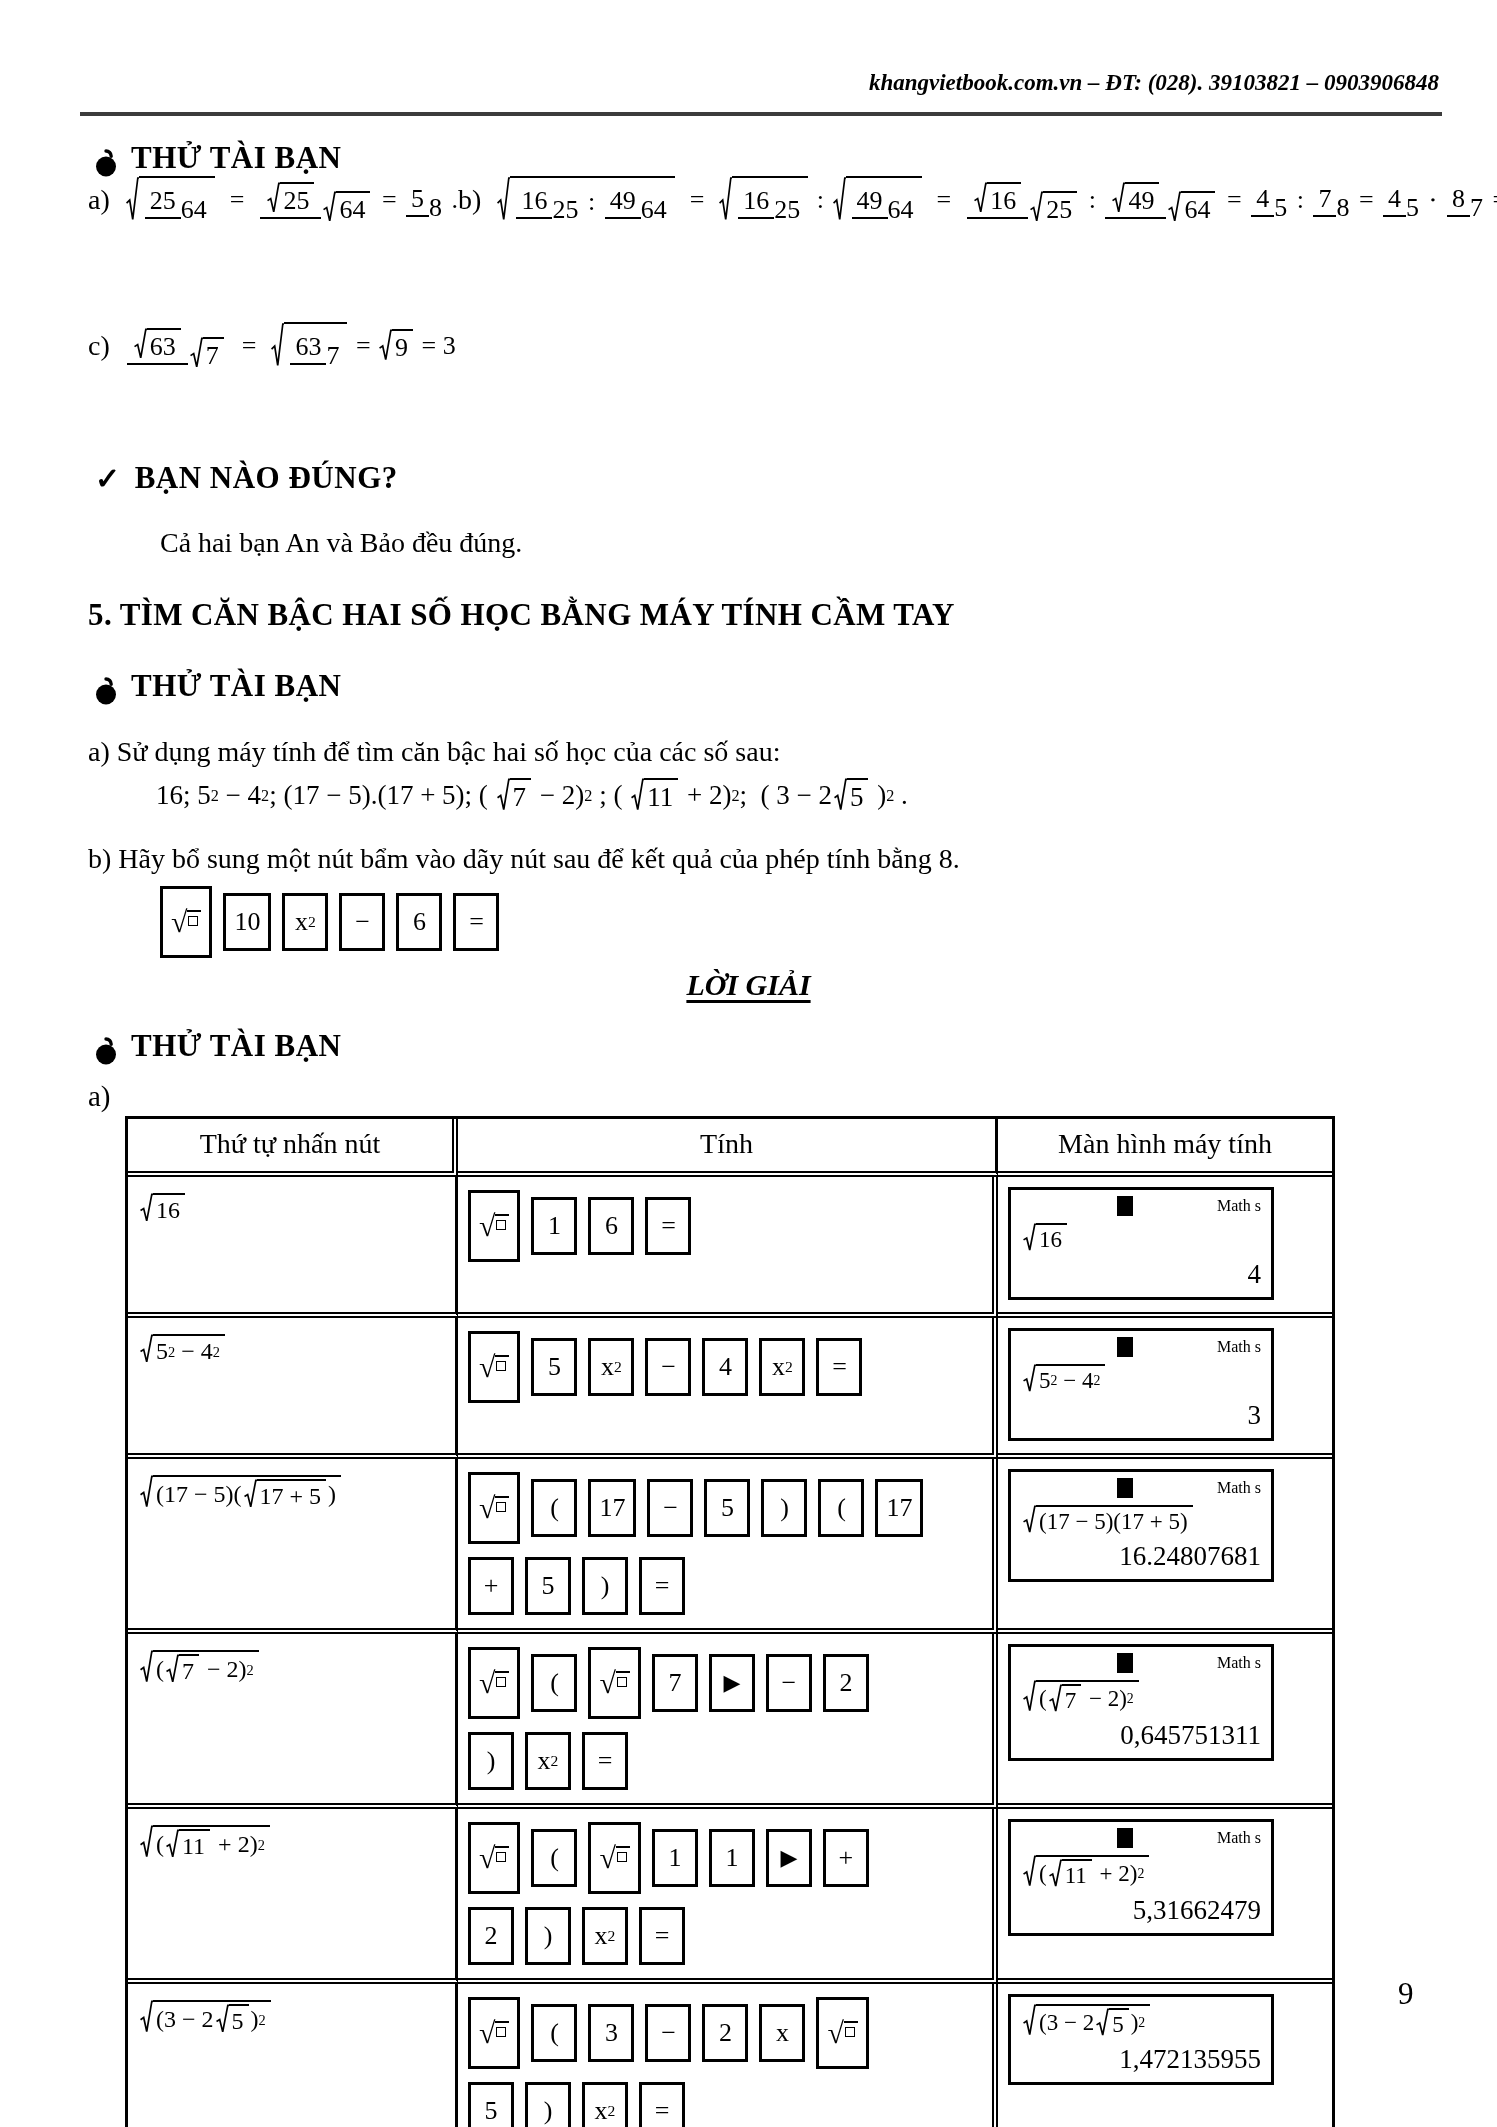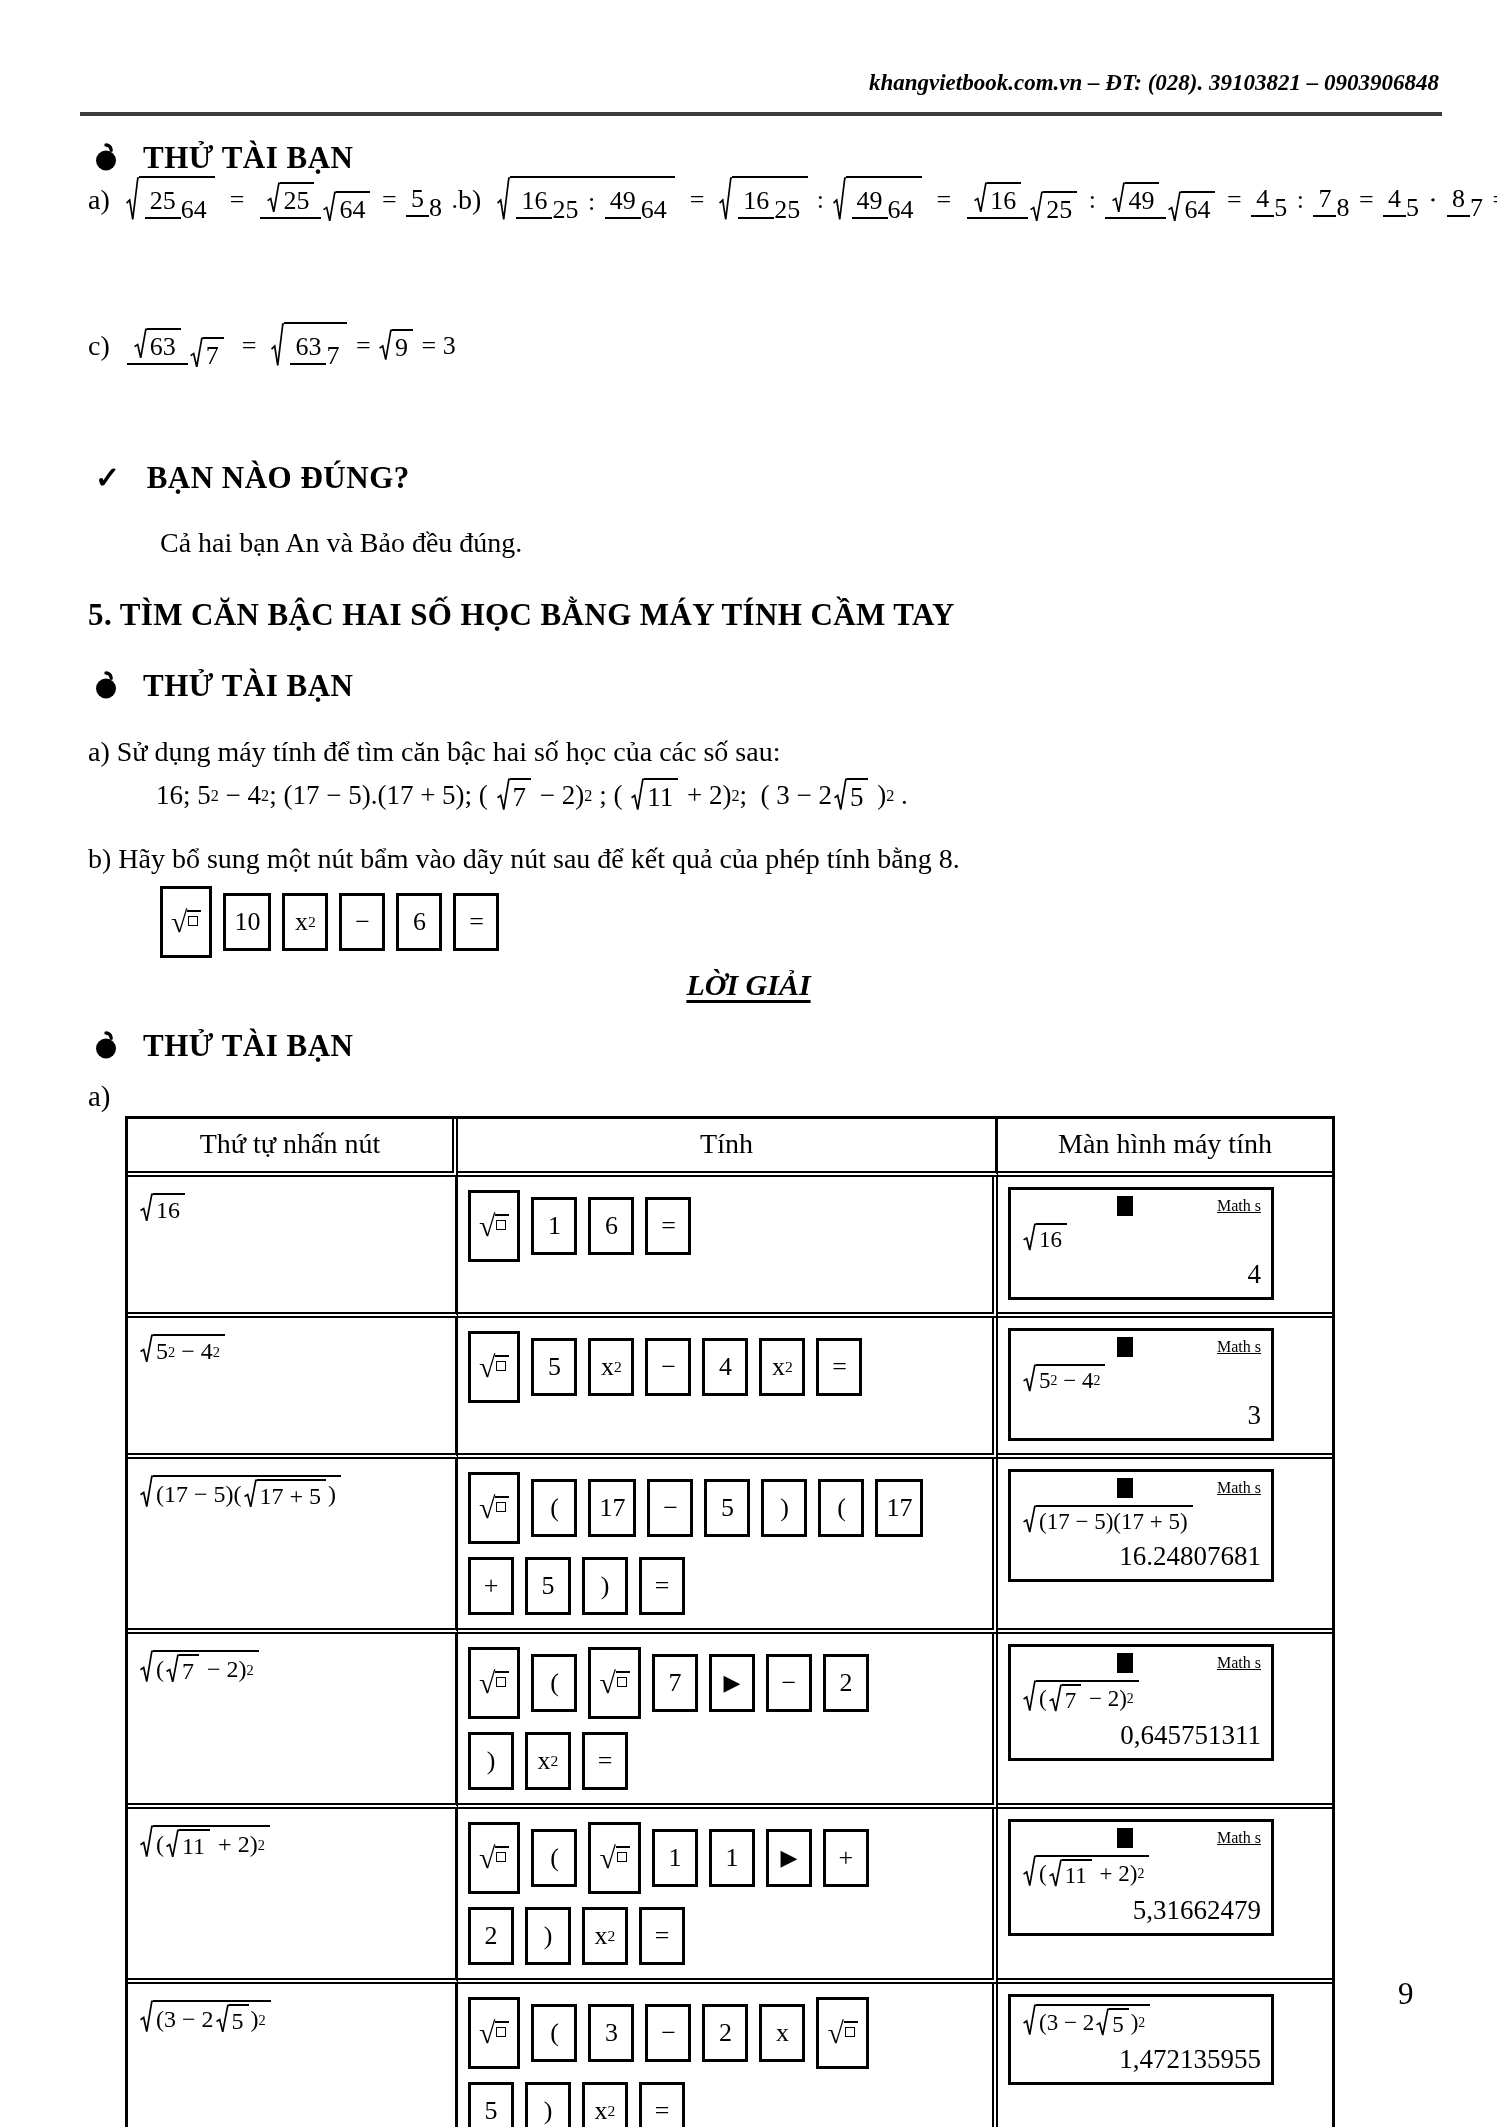--- a/index.html
+++ b/index.html
@@ -6,21 +6,21 @@
   body{
     width:1497px;height:2127px;position:relative;background:#fff;color:#000;
     font-family:"Liberation Serif","DejaVu Serif",serif;
     -webkit-font-smoothing:antialiased;
   }
   .abs{position:absolute;}
   
   #header-text{top:70px;right:58px;font-size:23px;font-weight:bold;font-style:italic;}
   #header-rule{top:112px;left:80px;width:1362px;height:4px;background:#3c3c3c;}
   
-  .sec-head{display:flex;align-items:flex-start;gap:26px;font-weight:bold;font-size:31px;letter-spacing:.5px;}
+  .sec-head{display:flex;align-items:flex-end;gap:14px;font-weight:bold;font-size:31px;letter-spacing:.5px;}
   .lock{display:inline-flex;transform:translateY(2px);}
   .check{font-size:30px;font-weight:bold;}
   
   .mth{display:inline-flex;align-items:center;flex-wrap:nowrap;white-space:pre;}
   .mline{display:flex;align-items:center;font-size:26px;}
   .mlabel{font-size:28px;margin-right:14px;}
   .frac{display:inline-flex;flex-direction:row;align-items:center;vertical-align:middle;margin:0 3px;line-height:1.12;}
   .fn{border-bottom:2px solid #000;padding:0 5px 2px;display:inline-flex;align-items:center;}
   .fd{padding-top:15px;display:inline-flex;align-items:center;text-align:center;}
   .sqrt{display:inline-flex;align-items:stretch;vertical-align:middle;margin:0 2px;}
@@ -47,21 +47,21 @@
              grid-template-columns:330px 540px 1fr;box-sizing:border-box;}
   .hcell{border-bottom:6px double #000;text-align:center;font-size:28px;padding:9px 4px 11px;}
   .cell{border-bottom:6px double #000;}
   .bc1,.hc1{border-right:3px solid #000;}
   .bc2,.hc2{border-right:6px double #000;}
   .bc1{padding:16px 6px 10px 10px;font-size:24px;}
   .bc2{padding:13px 10px;}
   .bc3{padding:0;}
   .lastrow{border-bottom:none;}
   .screen{border:3px solid #000;width:266px;margin:10px 6px 12px 10px;padding:3px 10px 7px;box-sizing:border-box;background:#fff;}
-  .scr-head{display:flex;align-items:center;height:26px;text-decoration:underline;}
+  .scr-head{display:flex;align-items:center;height:26px;}
   .cursor{width:16px;height:20px;background:#000;margin-left:40%;}
   .mathlab{margin-left:auto;font-size:16px;}
   .scr-expr{font-size:23px;margin-top:4px;}
   .scr-res{text-align:right;font-size:27px;line-height:1.15;margin-top:2px;}
   #pageno{left:1398px;top:1976px;font-size:31px;}
 </style>
 </head>
 <body>
 
 <div class="abs" id="header-text">khangvietbook.com.vn – ĐT: (028). 39103821 – 0903906848</div>

